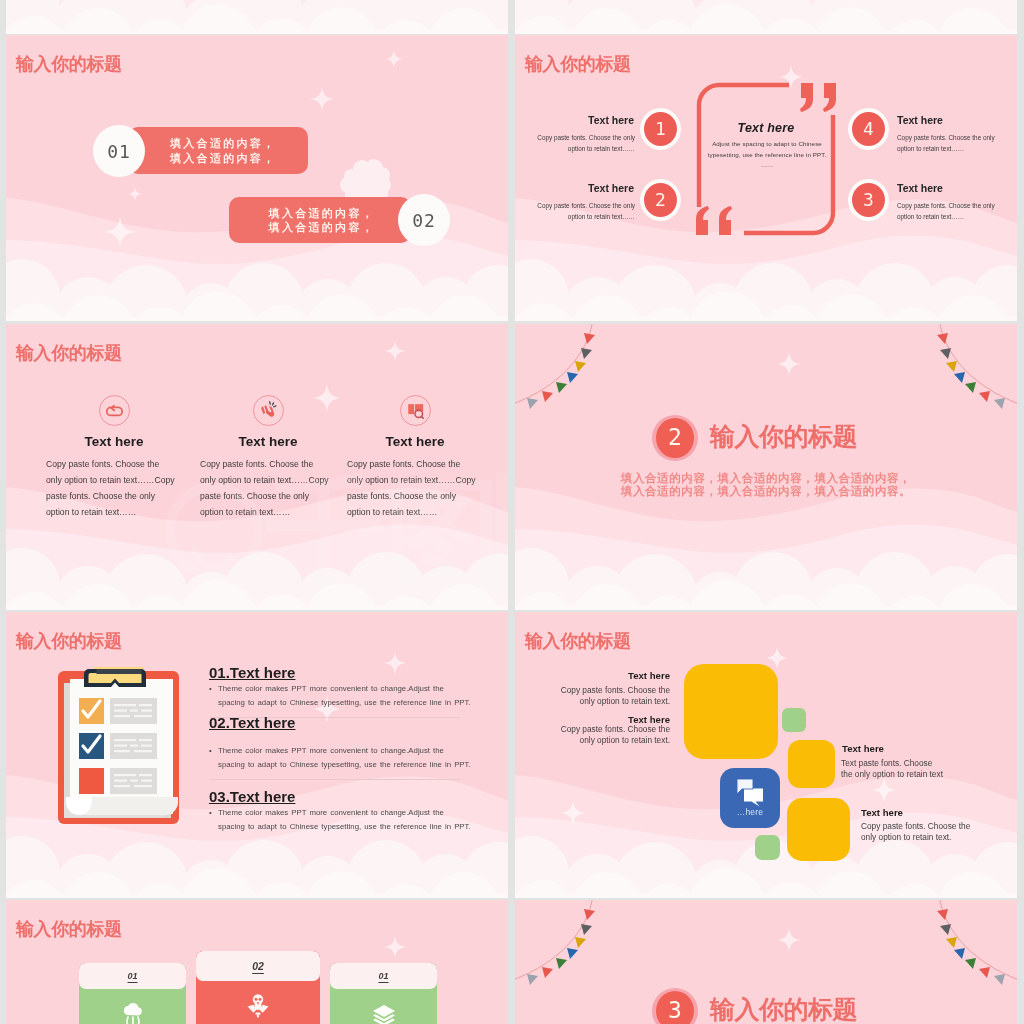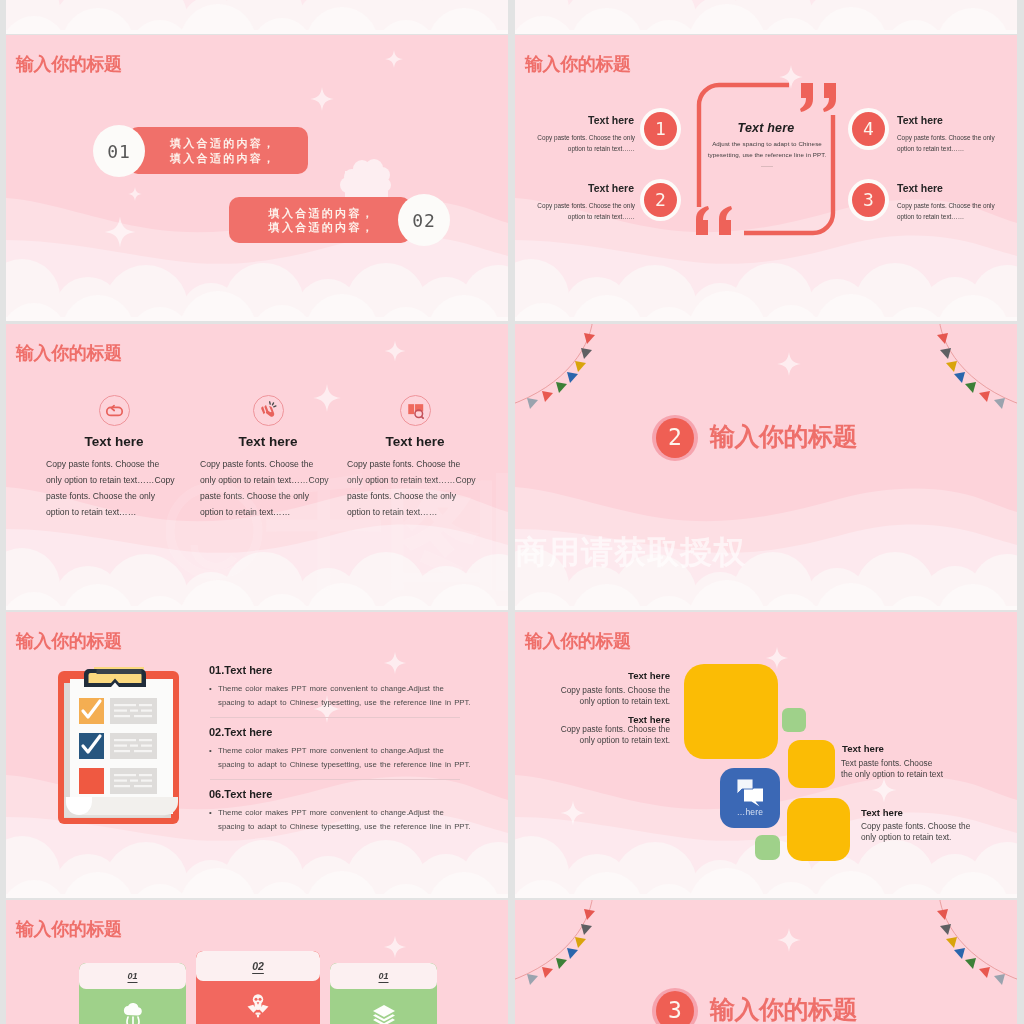--- a/index.html
+++ b/index.html
@@ -53,21 +53,21 @@
             display:flex;align-items:center;justify-content:center;}
   .sec-ring i{width:38px;height:38px;border-radius:50%;background:#ef5f54;display:flex;
               align-items:center;justify-content:center;color:#fdf6ee;font-style:normal;
               font-family:"DejaVu Sans Mono",monospace;font-size:23px;line-height:1;padding-bottom:2px;}
   .sec-ttl{position:absolute;font-size:25px;font-weight:700;color:#ee6f6a;white-space:nowrap;
            letter-spacing:-0.5px;line-height:29px;}
   .sec-sub{position:absolute;font-size:11.5px;line-height:12.5px;color:#f08a86;
            text-align:center;font-weight:700;letter-spacing:0.6px;}
 
   
-  .s5-h{position:absolute;font-size:11px;font-weight:700;color:#1e1e1e;white-space:nowrap;}
+  .s5-h{position:absolute;font-size:15px;font-weight:700;color:#1e1e1e;white-space:nowrap;text-decoration:underline;}
   .s5-b{position:absolute;font-size:7.8px;line-height:13.5px;color:#4a4a4a;width:248px;
         word-spacing:0.9px;white-space:pre;}
   .s5-b b{font-weight:400;position:absolute;left:-9px;}
   .s5-rule{position:absolute;height:1px;background:#e7c8cd;left:204px;width:250px;}
 
   
   .s6-box{position:absolute;}
   .s6-h{position:absolute;font-size:9.6px;font-weight:700;color:#1d1d1d;white-space:nowrap;}
   .s6-b{position:absolute;font-size:8.3px;line-height:11px;color:#3f3f3f;width:126px;white-space:pre;}
 
@@ -305,22 +305,25 @@
           <use href="#sparkle4" transform="scale(0.85)"></use>
         </g>
     <use href="#bunting" transform="translate(0,0)"></use>
     <use href="#bunting" transform="translate(502,0) scale(-1,1)"></use>
   </svg>
 
   <div class="sec-ring" style="left:137px;top:91px">
     <i>2</i>
   </div>
   <div class="sec-ttl" style="left:195px;top:98px">输入你的标题</div>
-
-  <div class="wm" style="left:0px;top:210px;font-size:32px;line-height:36px;letter-spacing:1px">商用请获取授权</div>
+  <div class="sec-sub" style="left:51px;top:148px;width:400px">
+    <div>填入合适的内容，填入合适的内容，填入合适的内容，</div>
+    <div>填入合适的内容，填入合适的内容，填入合适的内容。</div>
+  </div>
+
 </div>
 
 <div class="slide r2 c0">
   <svg class="bgsvg" viewBox="0 0 502 286">
     <use href="#clouds"></use>
     <g transform="translate(389,51)">
           <use href="#sparkle4" transform="scale(0.8)"></use>
         </g>
     <g transform="translate(321,97)">
           <use href="#sparkle4" transform="scale(1.0)"></use>
@@ -375,25 +378,25 @@
     </g>
     <path d="M8,130 h107 v9 a11,11 0 0 1 -11,11 h-96 z" fill="#e2dfdc"></path>
     <path d="M36,130 h86 v5 a13,13 0 0 1 -13,13 h-87 a13,13 0 0 0 14,-13 z" fill="#f2f0ed"></path>
     <path d="M14,130 h22 v5 a13,13 0 0 1 -13,13 a13,13 0 0 1 -13,-13 v-5 z" fill="#ffffff"></path>
   </svg>
 
   <div class="s5-h" style="left:203px;top:52px">01.Text here</div>
   <div class="s5-b" style="left:212px;top:70px"><b>•</b><span>Theme color makes PPT more convenient to change.Adjust the
 spacing to adapt to Chinese typesetting, use the reference line in PPT.</span></div>
   <div class="s5-rule" style="top:105px"></div>
-  <div class="s5-h" style="left:203px;top:114px">02.Text here</div>
+  <div class="s5-h" style="left:203px;top:102px">02.Text here</div>
   <div class="s5-b" style="left:212px;top:132px"><b>•</b><span>Theme color makes PPT more convenient to change.Adjust the
 spacing to adapt to Chinese typesetting, use the reference line in PPT.</span></div>
   <div class="s5-rule" style="top:167px"></div>
-  <div class="s5-h" style="left:203px;top:176px">06.Text here</div>
+  <div class="s5-h" style="left:203px;top:176px">03.Text here</div>
   <div class="s5-b" style="left:212px;top:194px"><b>•</b><span>Theme color makes PPT more convenient to change.Adjust the
 spacing to adapt to Chinese typesetting, use the reference line in PPT.</span></div>
 </div>
 
 <div class="slide r2 c1">
   <svg class="bgsvg" viewBox="0 0 502 286">
     <use href="#clouds"></use>
     <g transform="translate(262,46)">
           <use href="#sparkle4" transform="scale(0.8)"></use>
         </g>

